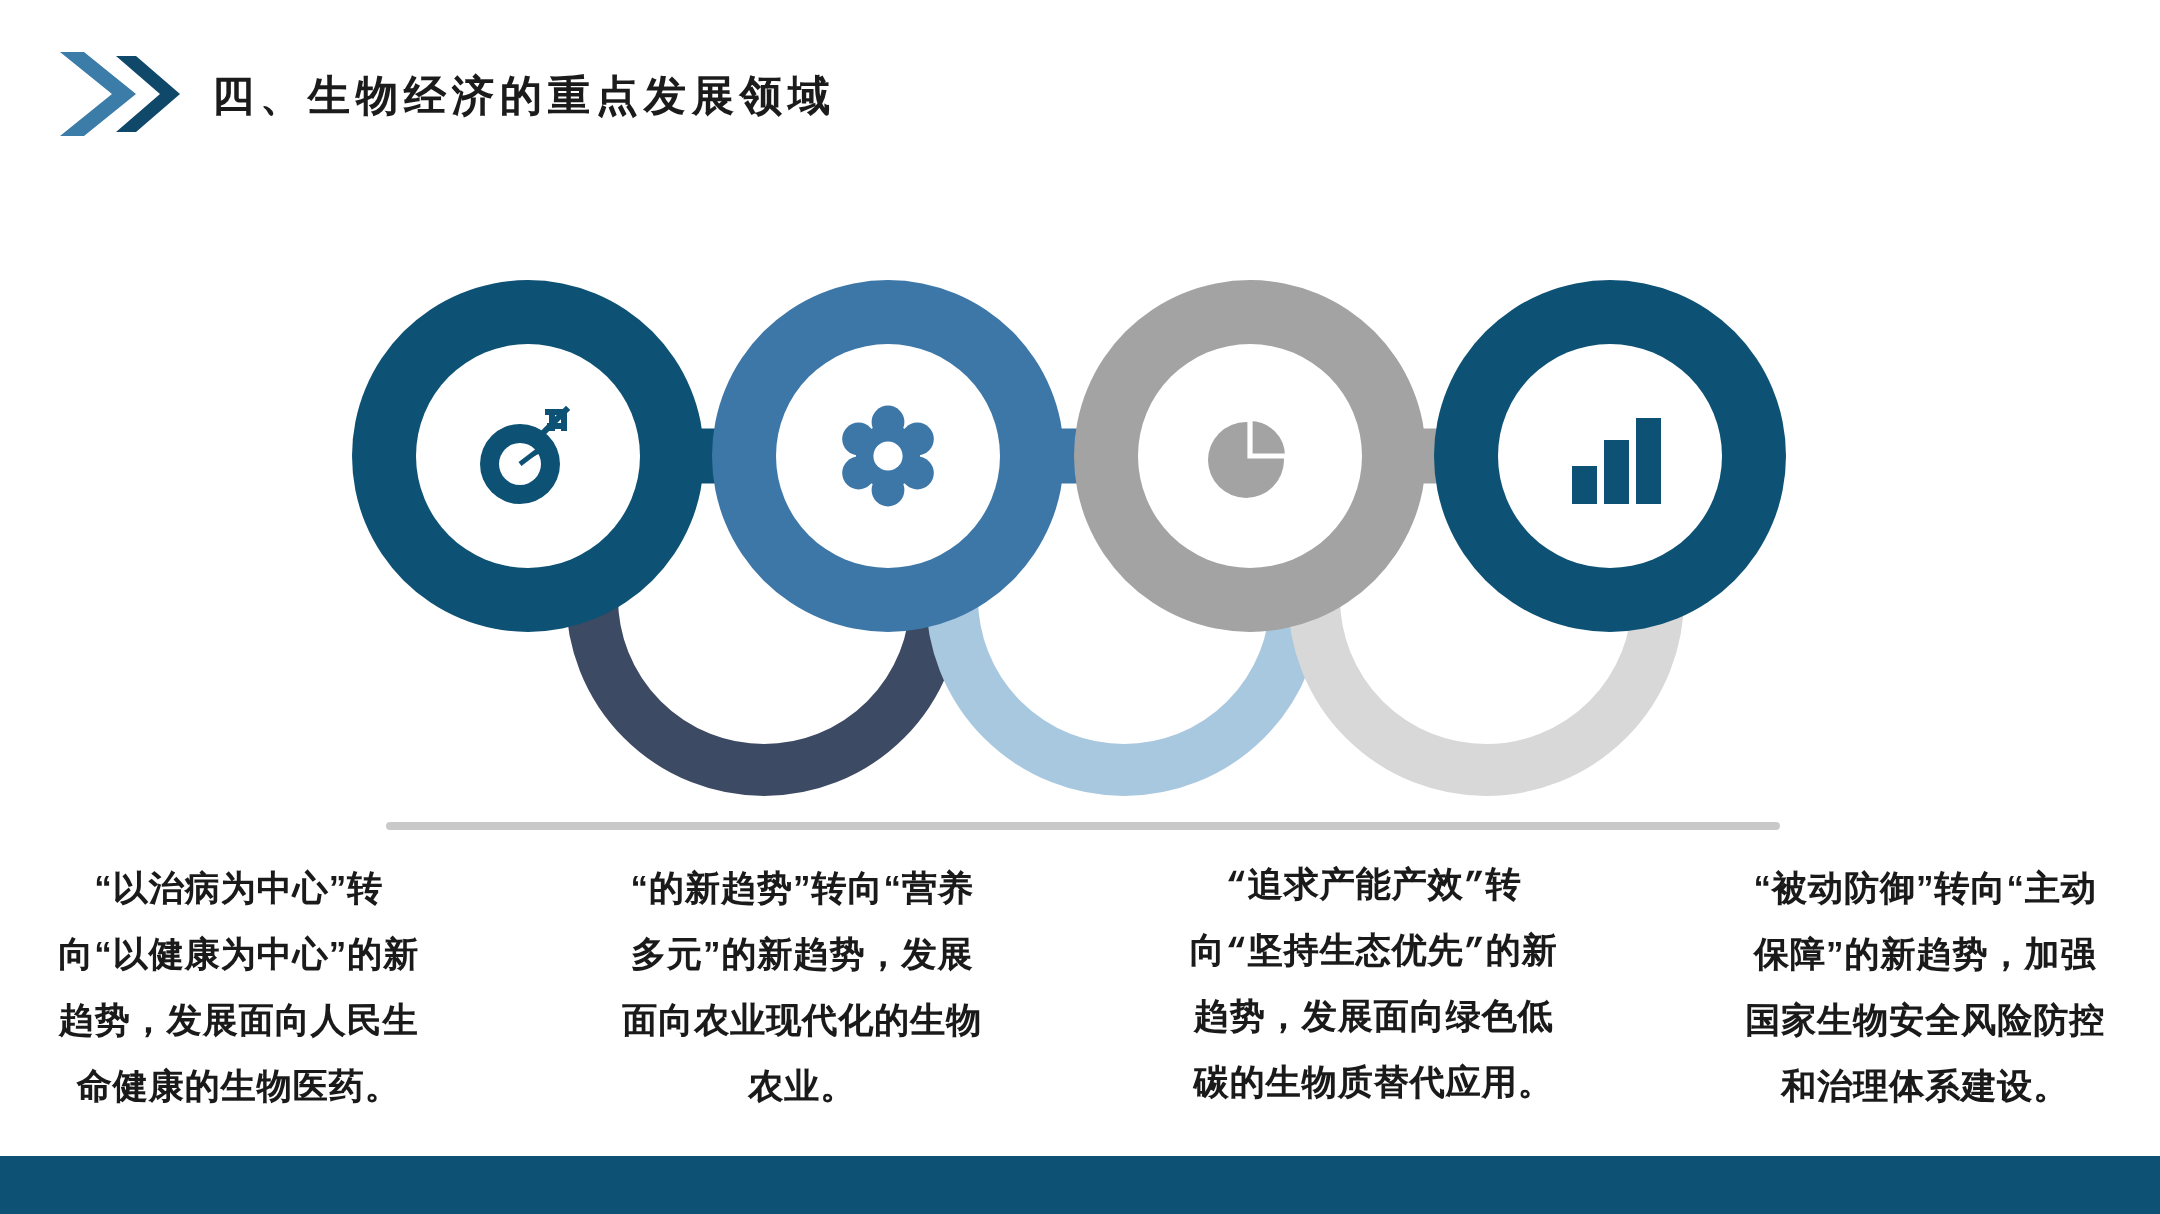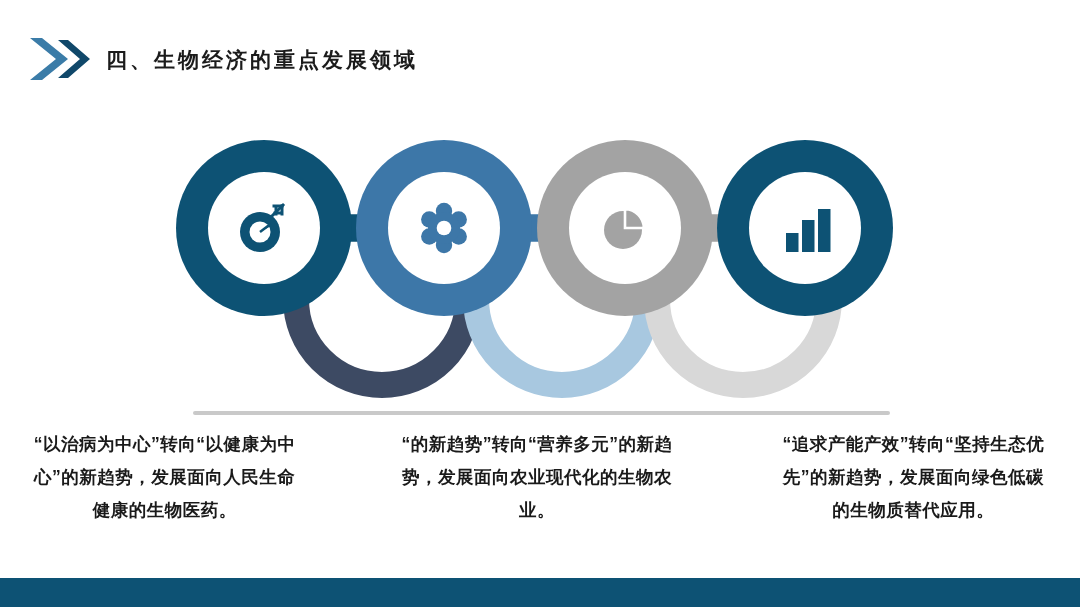--- a/index.html
+++ b/index.html
@@ -12,21 +12,21 @@
     height: 607px;
     position: relative;
     overflow: hidden;
     font-family: "Liberation Sans", "DejaVu Sans", sans-serif;
     color: #1a1a1a;
   }
 
   
   .header {
     position: absolute;
-    left: 0; top: 12px;
+    left: 0; top: 0;
     width: 1080px;
     height: 92px;
   }
   .chev-wrap {
     position: absolute;
     left: 28px;
     top: 24px;
     width: 70px;
     height: 44px;
   }
@@ -112,21 +112,21 @@
     font-size: 17.5px;
     font-weight: bold;
     line-height: 33px;
     letter-spacing: 0.5px;
     color: #1a1a1a;
     padding: 0 20px;
     box-sizing: border-box;
   }
   .caption.c1 { padding: 0 24px 0 26px; }
   .caption.c2 { padding: 0 34px; }
-  .caption.c3 { padding: 0 28px; }
+  .caption.c3 { padding: 0 28px; font-family: Liberation Mono, monospace; }
   .caption.c4 { padding: 0 24px; }
 
   
   .bottom-bar {
     position: absolute;
     left: 0;
     top: 578px;
     width: 1080px;
     height: 29px;
     background: #0d5274;
@@ -210,15 +210,16 @@
     </svg>
   </div>
 </div>
 
 <div class="divider" style="background: rgb(201, 201, 201);"></div>
 
 <div class="captions">
   <div class="caption c1">“以治病为中心”转向“以健康为中心”的新趋势，发展面向人民生命健康的生物医药。</div>
   <div class="caption c2">“的新趋势”转向“营养多元”的新趋势，发展面向农业现代化的生物农业。</div>
   <div class="caption c3">“追求产能产效”转向“坚持生态优先”的新趋势，发展面向绿色低碳的生物质替代应用。</div>
+  <div class="caption c4">“被动防御”转向“主动保障”的新趋势，加强国家生物安全风险防控和治理体系建设。</div>
 </div>
 
 <div class="bottom-bar" style="background: rgb(13, 82, 116);"></div>
 
 </body></html>

